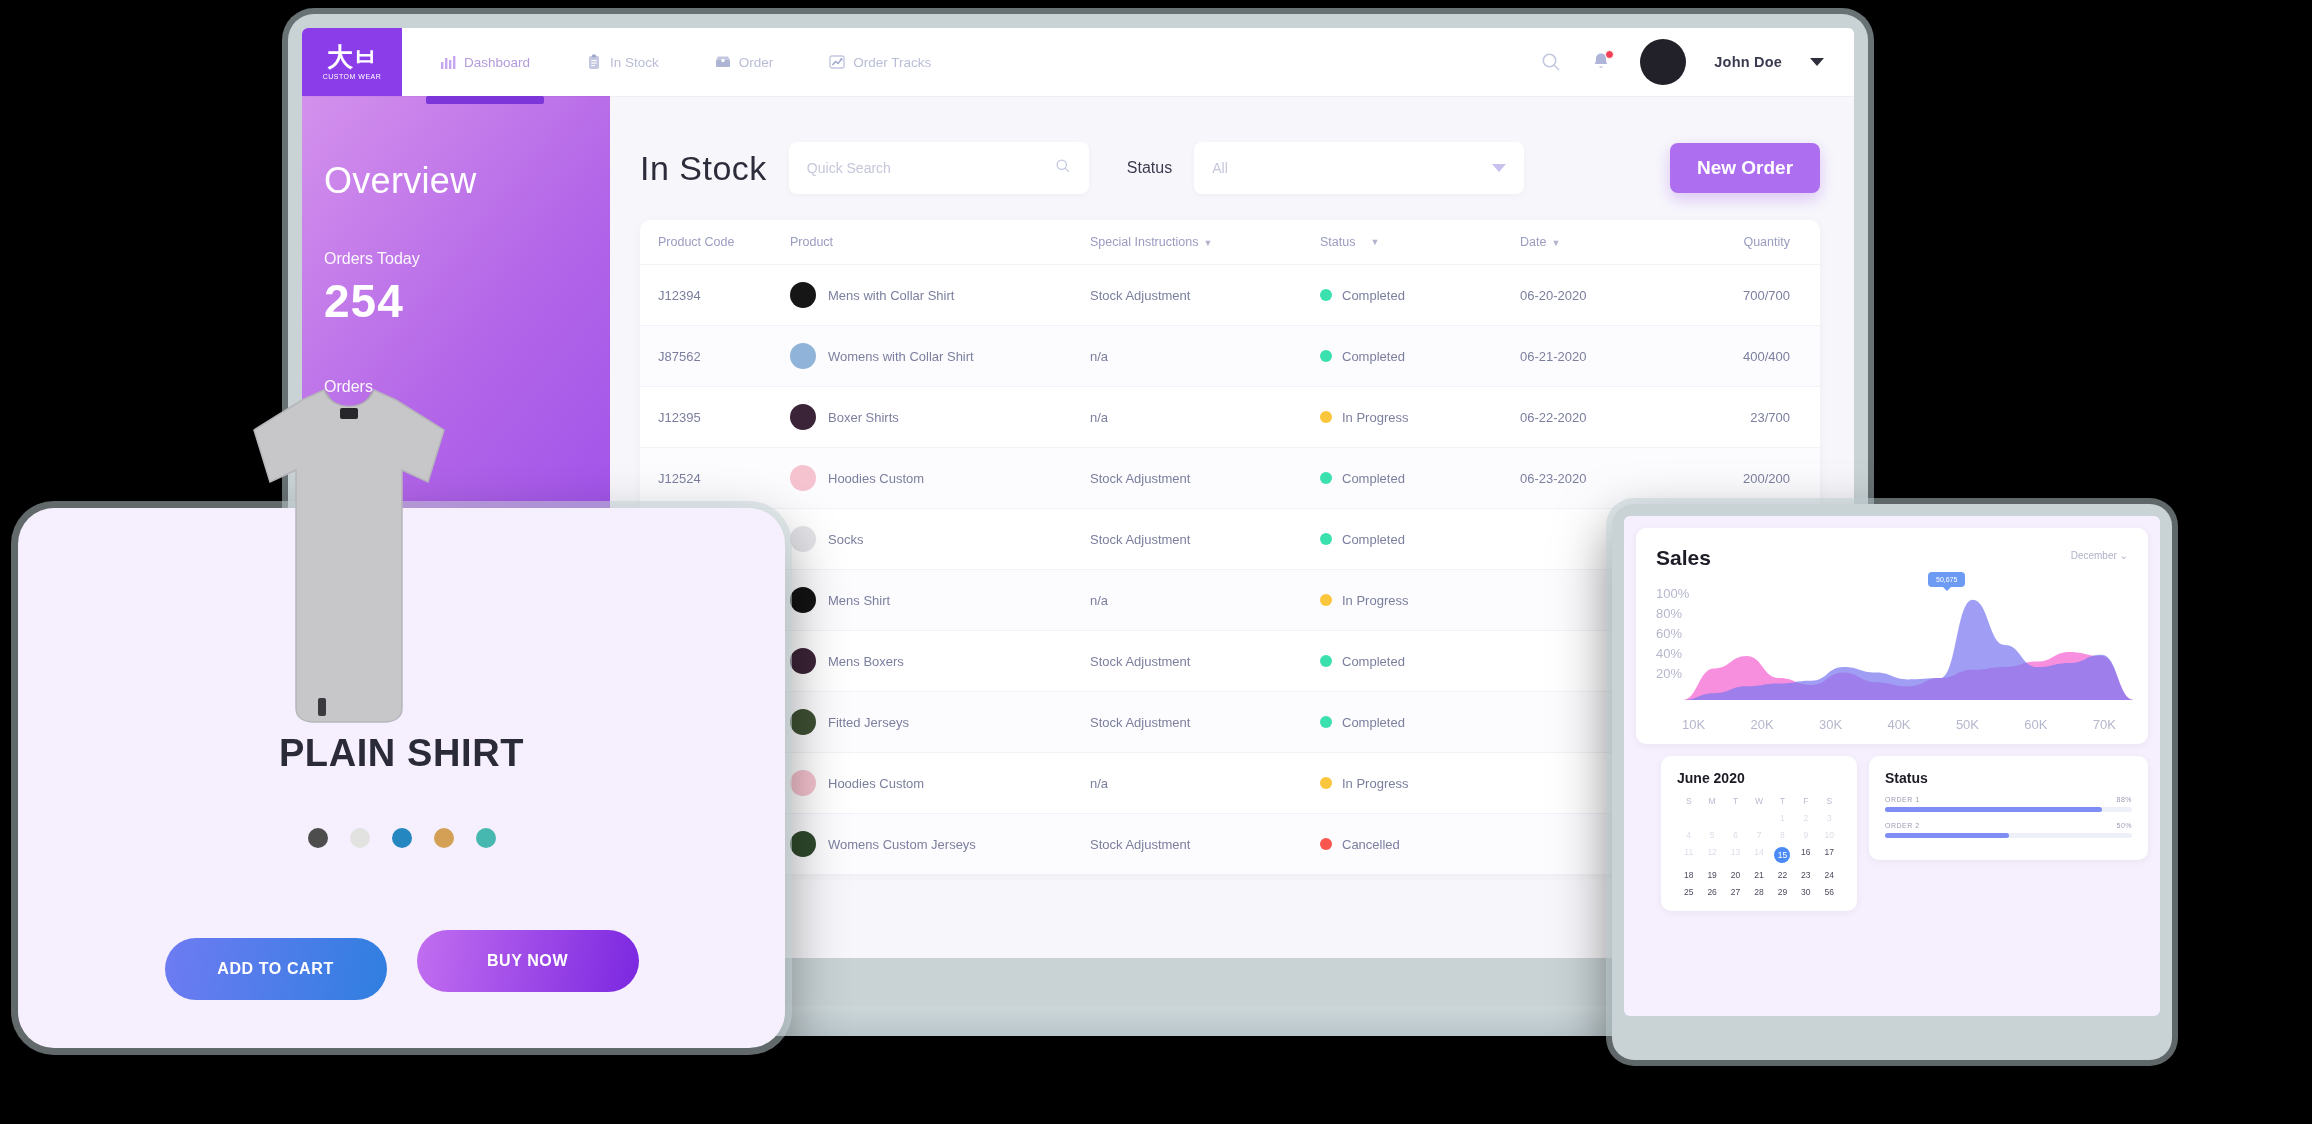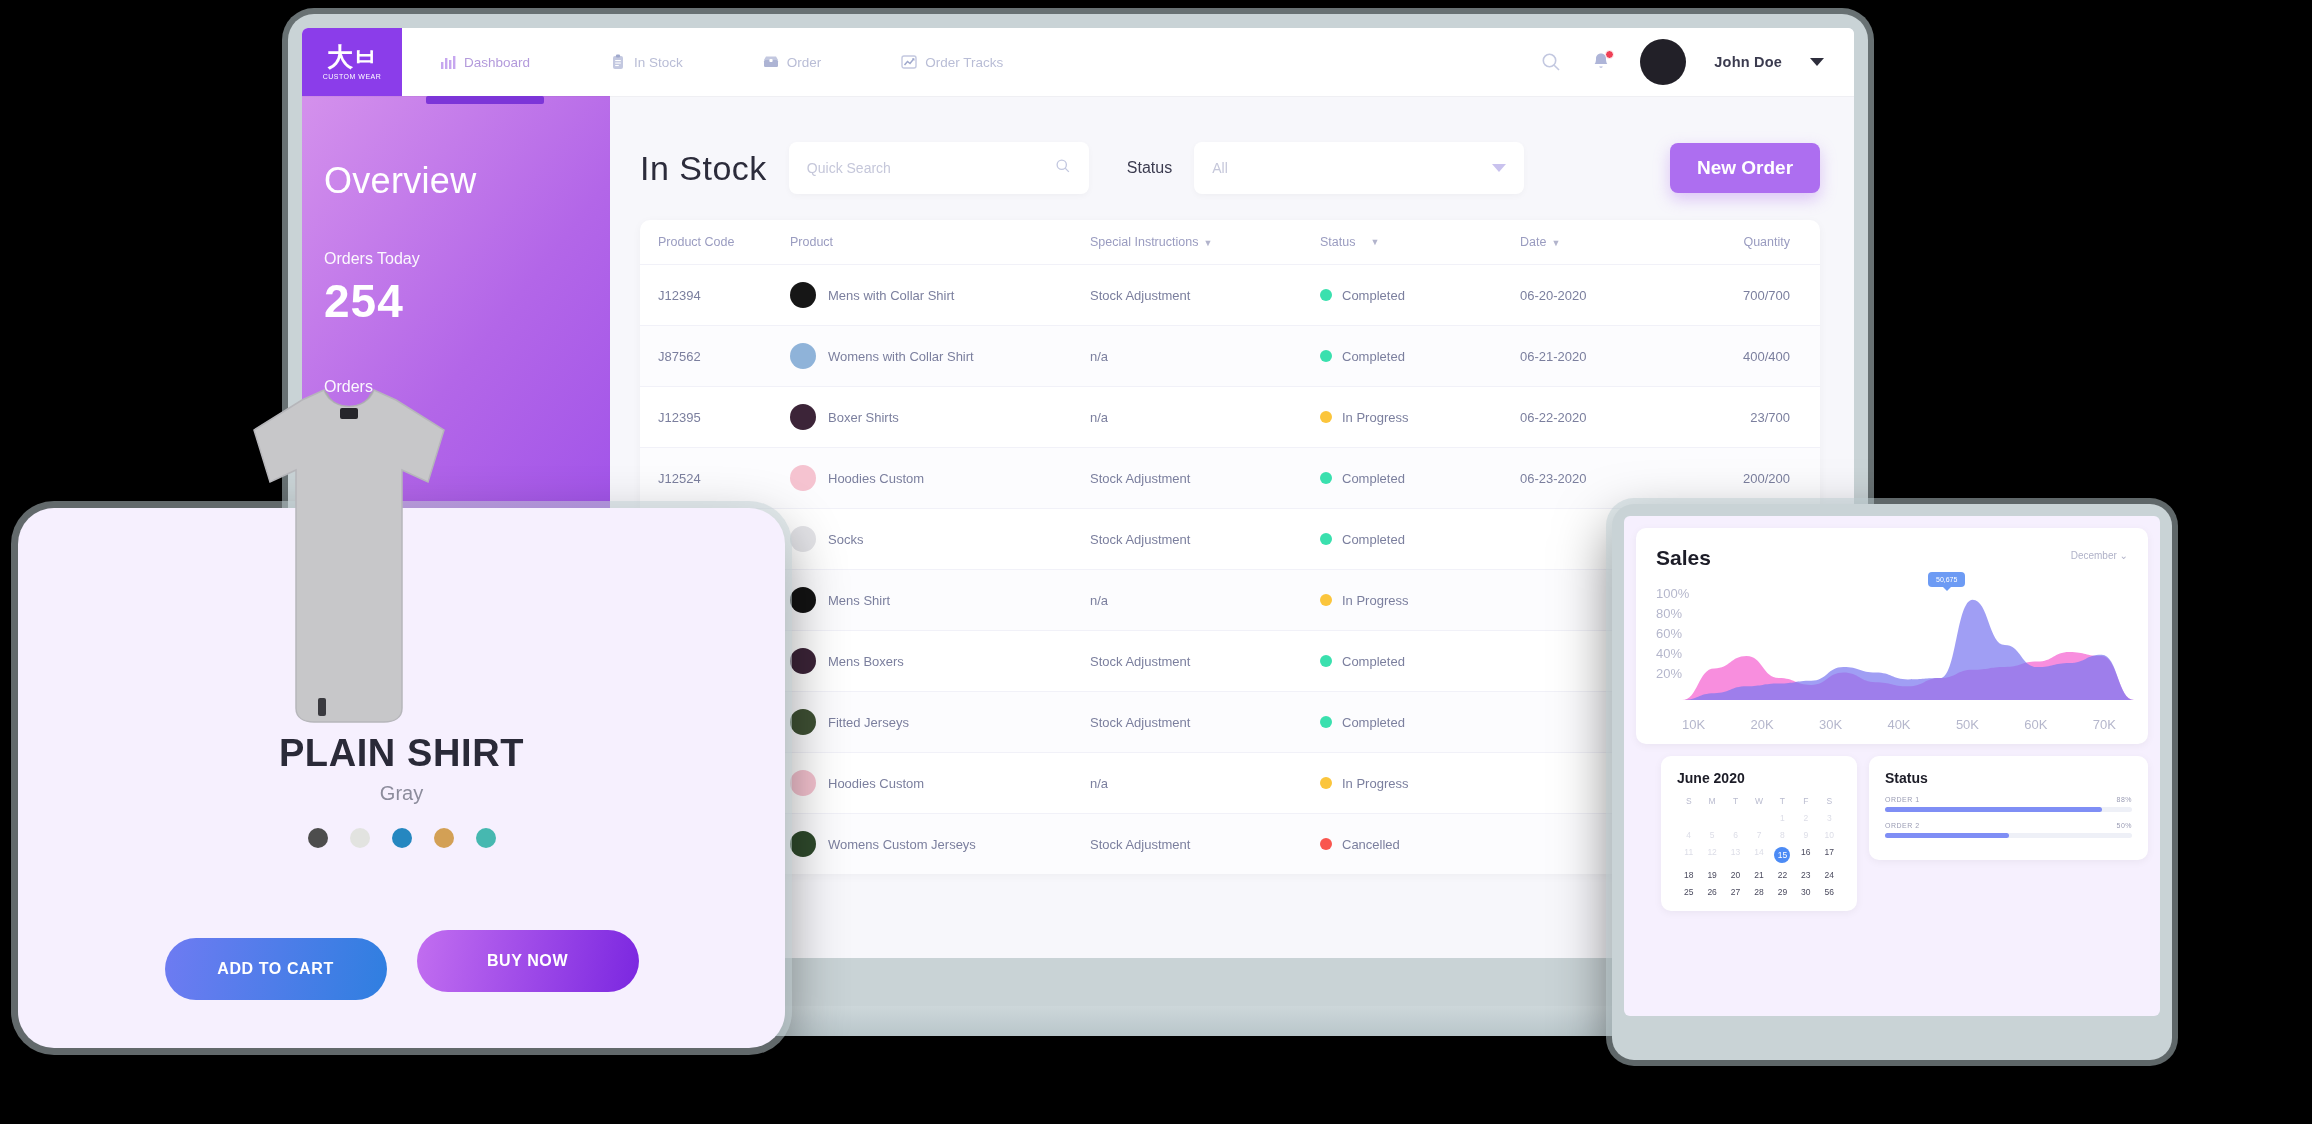--- a/index.html
+++ b/index.html
@@ -37,21 +37,21 @@
     display: flex; align-items: center;
     box-shadow: 0 1px 0 rgba(0,0,0,.03);
   }
   .brand {
     width: 100px; height: 68px; background: #8b3dea;
     display:flex; flex-direction: column; align-items:center; justify-content:center;
     color:#fff;
   }
   .brand-mark { font-size: 26px; font-weight: 700; line-height: 1; letter-spacing: -1px;}
   .brand-sub { font-size: 7px; letter-spacing: .5px; margin-top: 3px; }
-  .nav-items { display:flex; align-items:center; height:68px; margin-left: 38px; gap: 80px; }
+  .nav-items { display:flex; align-items:center; height:68px; margin-left: 38px; gap: 56px; }
   .nav-item {
     display:flex; align-items:center; gap:8px; height: 68px;
     font-size: 13.5px; color:#b9bdd6; cursor: pointer; position: relative;
   }
   .nav-item.active { color:#b39adb; }
   .nav-item.active .underline {
     position:absolute; left:-14px; right:-14px; bottom:-8px; height:8px;
     background:#7c35d8; border-radius: 2px;
   }
   .nav-ico { width:16px; height:16px; display:block; }
@@ -455,21 +455,20 @@
 
   <div id="product-card">
     <svg id="shirt" viewBox="0 0 286 380">
       <path d="M96 22 L118 12 C126 34 160 34 168 12 L190 22 L238 52 L222 104 L196 92 L196 330 C196 340 188 344 178 344 L108 344 C98 344 90 340 90 330 L90 92 L64 104 L48 52 Z" fill="#c7c7c9"></path>
       <path d="M96 22 L118 12 C126 34 160 34 168 12 L190 22 L238 52 L222 104 L196 92 L196 330 C196 340 188 344 178 344 L108 344 C98 344 90 340 90 330 L90 92 L64 104 L48 52 Z" fill="none" stroke="#b6b6ba" stroke-width="1.5"></path>
       <path d="M118 12 C126 34 160 34 168 12 L164 16 C158 32 128 32 122 16 Z" fill="#a9a9ad"></path>
       <rect x="134" y="30" width="18" height="11" rx="2" fill="#26262b"></rect>
       <rect x="112" y="320" width="8" height="18" rx="2" fill="#3a3a3f"></rect>
     </svg>
     <div class="pc-name">PLAIN SHIRT</div>
-    <div class="pc-color">Gray</div>
     <div class="swatches" id="swatches">
         <span class="sw" style="background: rgb(77, 77, 77);"></span>
         <span class="sw" style="background: rgb(226, 227, 224);"></span>
         <span class="sw" style="background: rgb(37, 135, 192);"></span>
         <span class="sw" style="background: rgb(211, 160, 85);"></span>
         <span class="sw" style="background: rgb(70, 184, 176);"></span>
       </div>
     <div class="pc-btns">
       <button class="btn-pill btn-cart">ADD TO CART</button>
       <button class="btn-pill btn-buy">BUY NOW</button>

